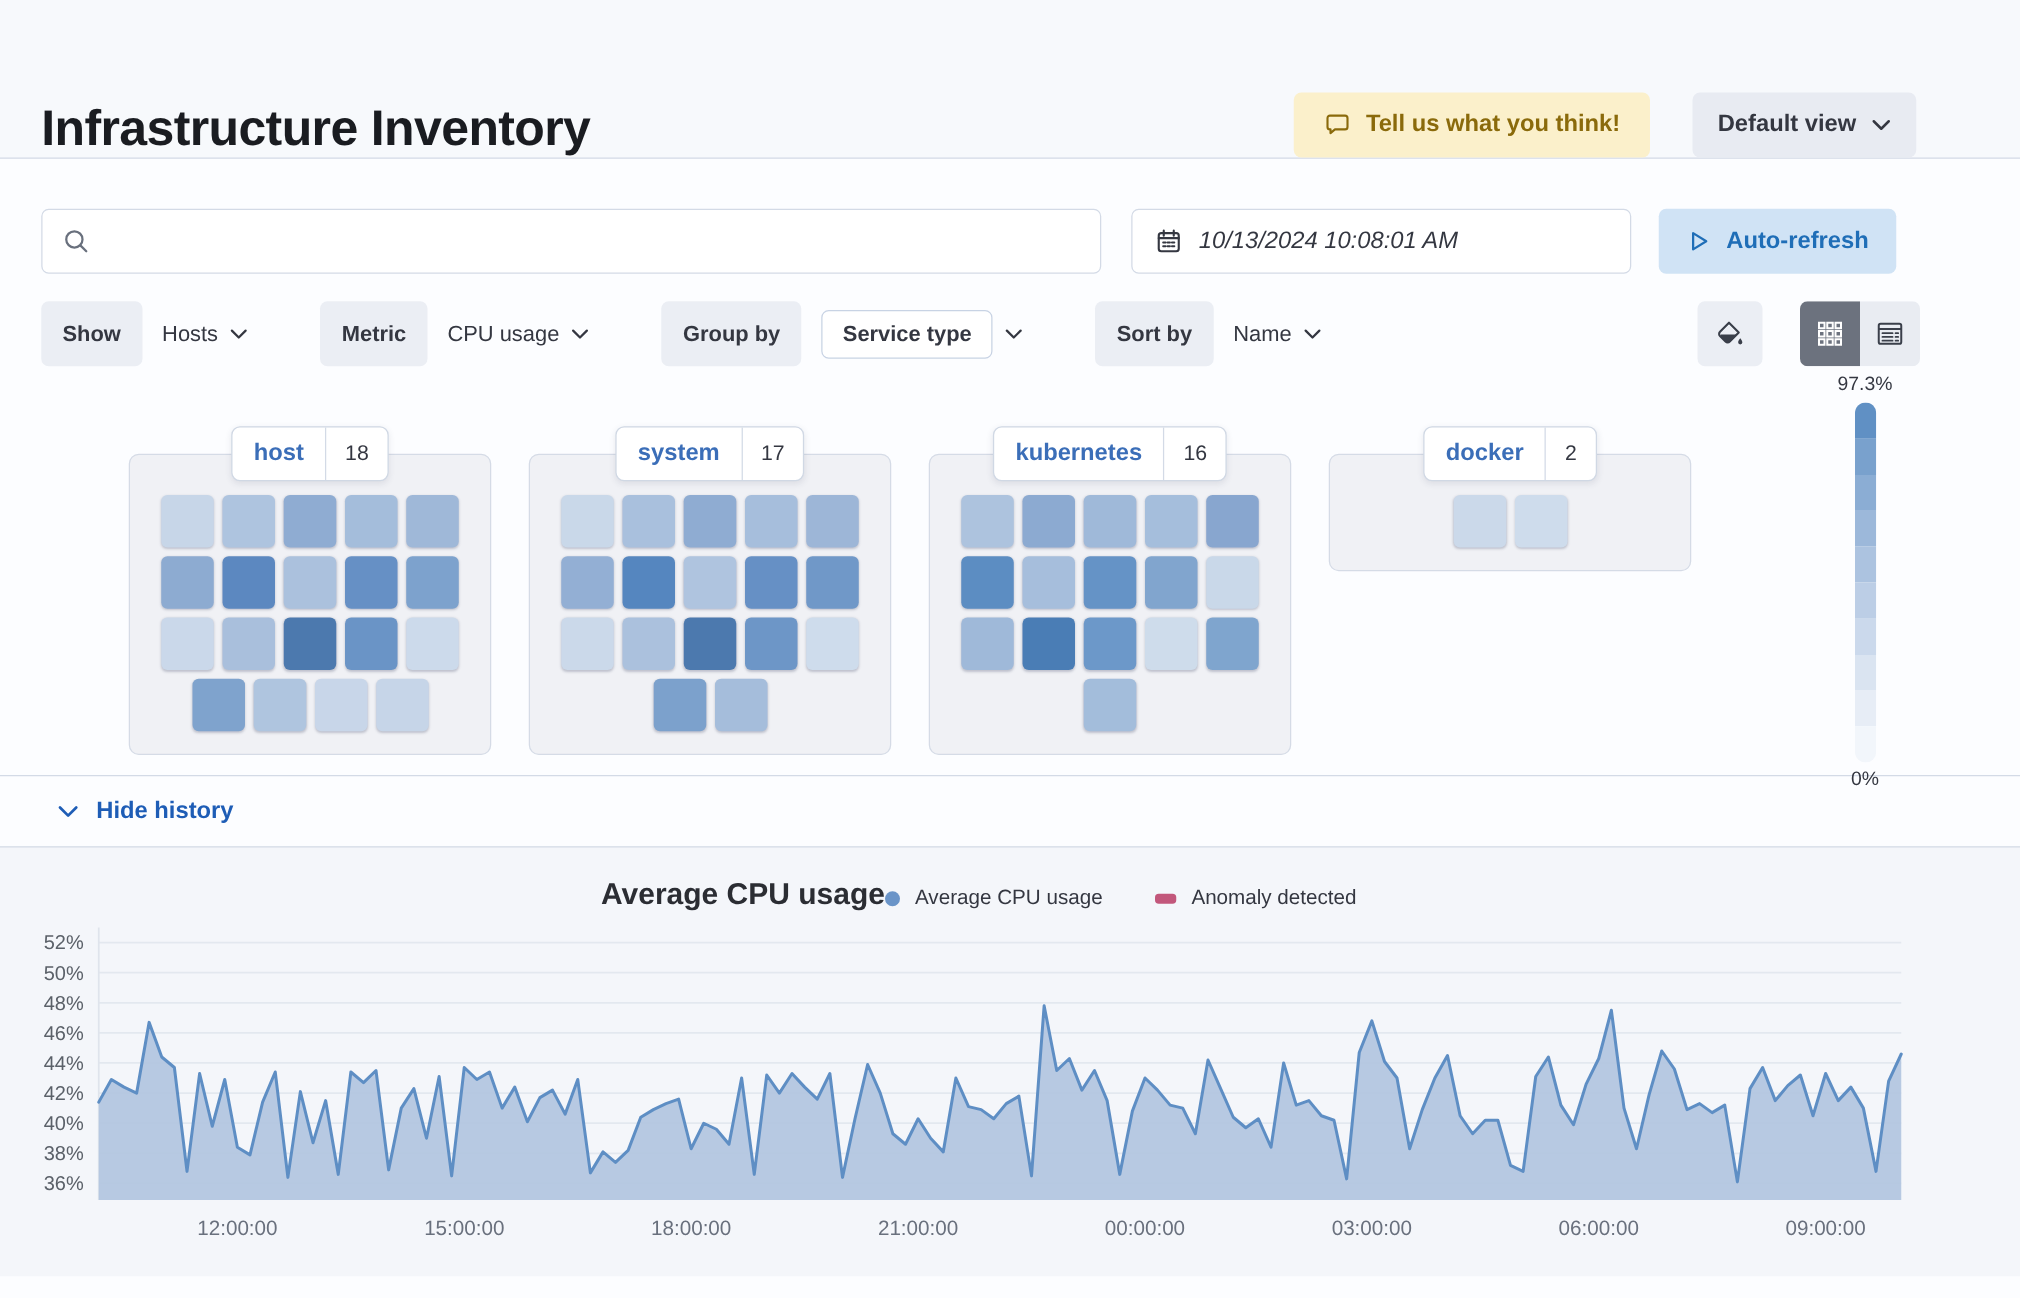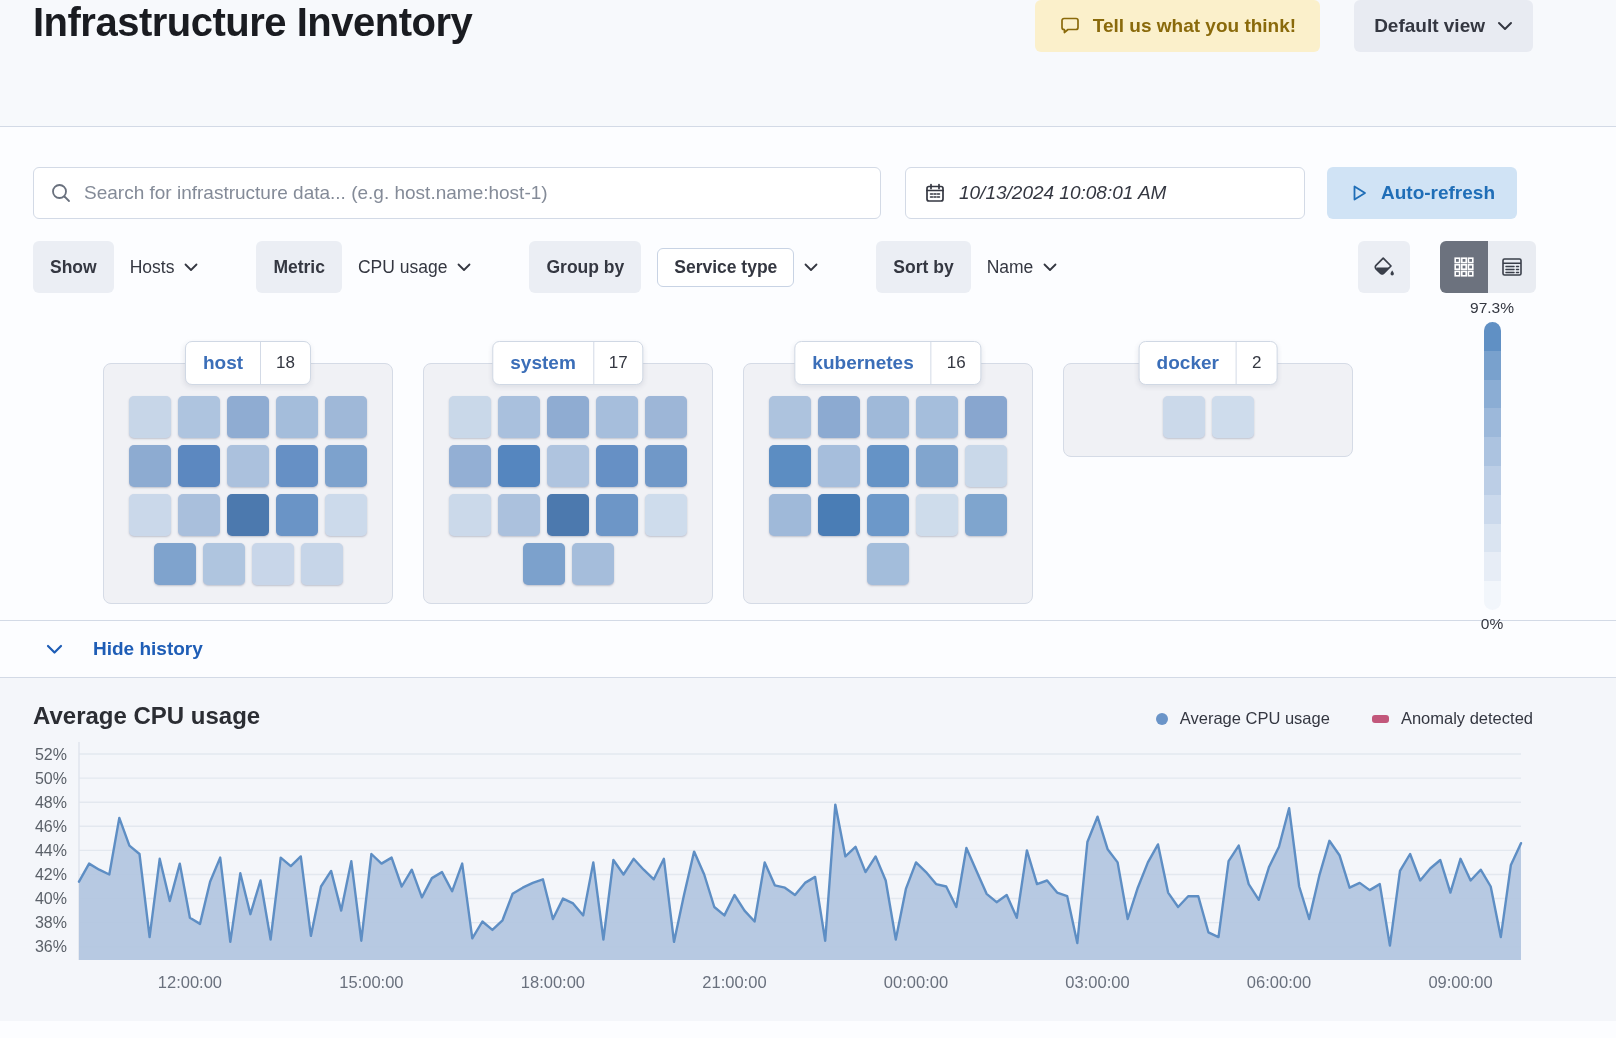--- a/index.html
+++ b/index.html
@@ -4,21 +4,21 @@
 <style>
   * { margin:0; padding:0; box-sizing:border-box; }
   html,body { width:1616px; height:1038px; }
   body {
     font-family:"Liberation Sans", sans-serif;
     background:#fcfdff; color:#343741; overflow:hidden;
   }
   
   .page-header {
     height:127px; background:#f7f9fc; border-bottom:1px solid #d3dae6;
-    display:flex; align-items:flex-start; justify-content:space-between;
+    display:flex; align-items:flex-end; justify-content:space-between;
     padding:0 83px 0 33px;
   }
   .page-title { font-size:40px; font-weight:800; color:#1a1c21; letter-spacing:-.5px; }
   .header-actions { display:flex; gap:34px; align-items:center; }
   .btn { display:inline-flex; align-items:center; gap:12px; border:none; cursor:pointer;
          border-radius:6px; font-family:inherit; font-size:19px; font-weight:600; }
   .btn-feedback { background:#fbf0cb; color:#8a6a0b; height:52px; padding:0 24px; }
   .btn-view { background:#e8ebf2; color:#343741; height:52px; padding:0 20px; }
   
   .toolbar-row { display:flex; align-items:center; margin:40px 99px 0 33px; gap:24px; }
@@ -57,25 +57,25 @@
   .group-chip .g-count { color:#343741; font-size:17px; display:flex; align-items:center; padding:0 15px; }
   .tile-row { display:flex; justify-content:center; gap:7px; margin-top:7px; }
   .tile-row:first-child { margin-top:0; }
   .tile { width:42px; height:42px; border-radius:5px; box-shadow:0 1px 2px rgba(60,70,100,.28); cursor:pointer; }
   .scale-legend { position:absolute; top:6px; right:86px; width:76px; display:flex; flex-direction:column; align-items:center; }
   .scale-label { font-size:15.5px; color:#343741; }
   .scale-bar { width:17px; height:288px; border-radius:10px; overflow:hidden; display:flex; flex-direction:column; margin:5px 0; }
   .scale-step { flex:1; }
   
   .history-toggle-row { border-top:1px solid #d3dae6; height:57px; display:flex; align-items:center;
-                        padding-left:46px; gap:30px; background:#fcfdff; cursor:pointer; }
+                        padding-left:46px; gap:14px; background:#fcfdff; cursor:pointer; }
   .history-toggle-label { color:#1e5db6; font-size:19px; font-weight:600; }
   
   .history-panel { border-top:1px solid #d3dae6; background:#f4f6fa; height:344px; padding:24px 33px 0 33px; }
-  .history-head { display:flex; align-items:flex-end; justify-content:space-between; }
+  .history-head { display:flex; align-items:flex-end; justify-content:center; }
   .chart-title { font-size:24px; font-weight:700; color:#2b2d33; }
   .chart-legend { display:flex; align-items:center; gap:42px; margin-right:50px; padding-bottom:2px; }
   .legend-item { display:flex; align-items:center; gap:12px; font-size:16.5px; color:#343741; }
   .legend-dot { width:12px; height:12px; border-radius:50%; }
   .legend-bar { width:17px; height:8px; border-radius:3px; }
   .chart-wrap { margin-top:4px; }
 </style>
 </head>
 <body>
 
@@ -102,21 +102,20 @@
 </header>
 
 <div class="toolbar-row">
   <div class="search-box">
     <span style="display:inline-flex">
       <svg width="22" height="22" viewBox="0 0 22 22" fill="none">
           <circle cx="9.5" cy="9.5" r="6.5" stroke="#69707d" stroke-width="1.8"></circle>
           <path d="M14.5 14.5L19 19" stroke="#69707d" stroke-width="1.8" stroke-linecap="round"></path>
         </svg>
     </span>
-    <input type="text" placeholder="Search for infrastructure data... (e.g. host.name:host-1)" style="">
   </div>
   <div class="date-picker">
     <span style="display:inline-flex">
       <svg width="22" height="22" viewBox="0 0 22 22" fill="none">
           <rect x="3" y="4.5" width="16" height="14.5" rx="2" stroke="#343741" stroke-width="1.7"></rect>
           <path d="M7 2.5v4M15 2.5v4M3 8.5h16" stroke="#343741" stroke-width="1.7" stroke-linecap="round"></path>
           <path d="M6.5 12h2M10 12h2M13.5 12h2M6.5 15h2M10 15h2M13.5 15h2" stroke="#343741" stroke-width="1.5" stroke-linecap="round"></path>
         </svg>
     </span>
     <span>10/13/2024 10:08:01 AM</span>

